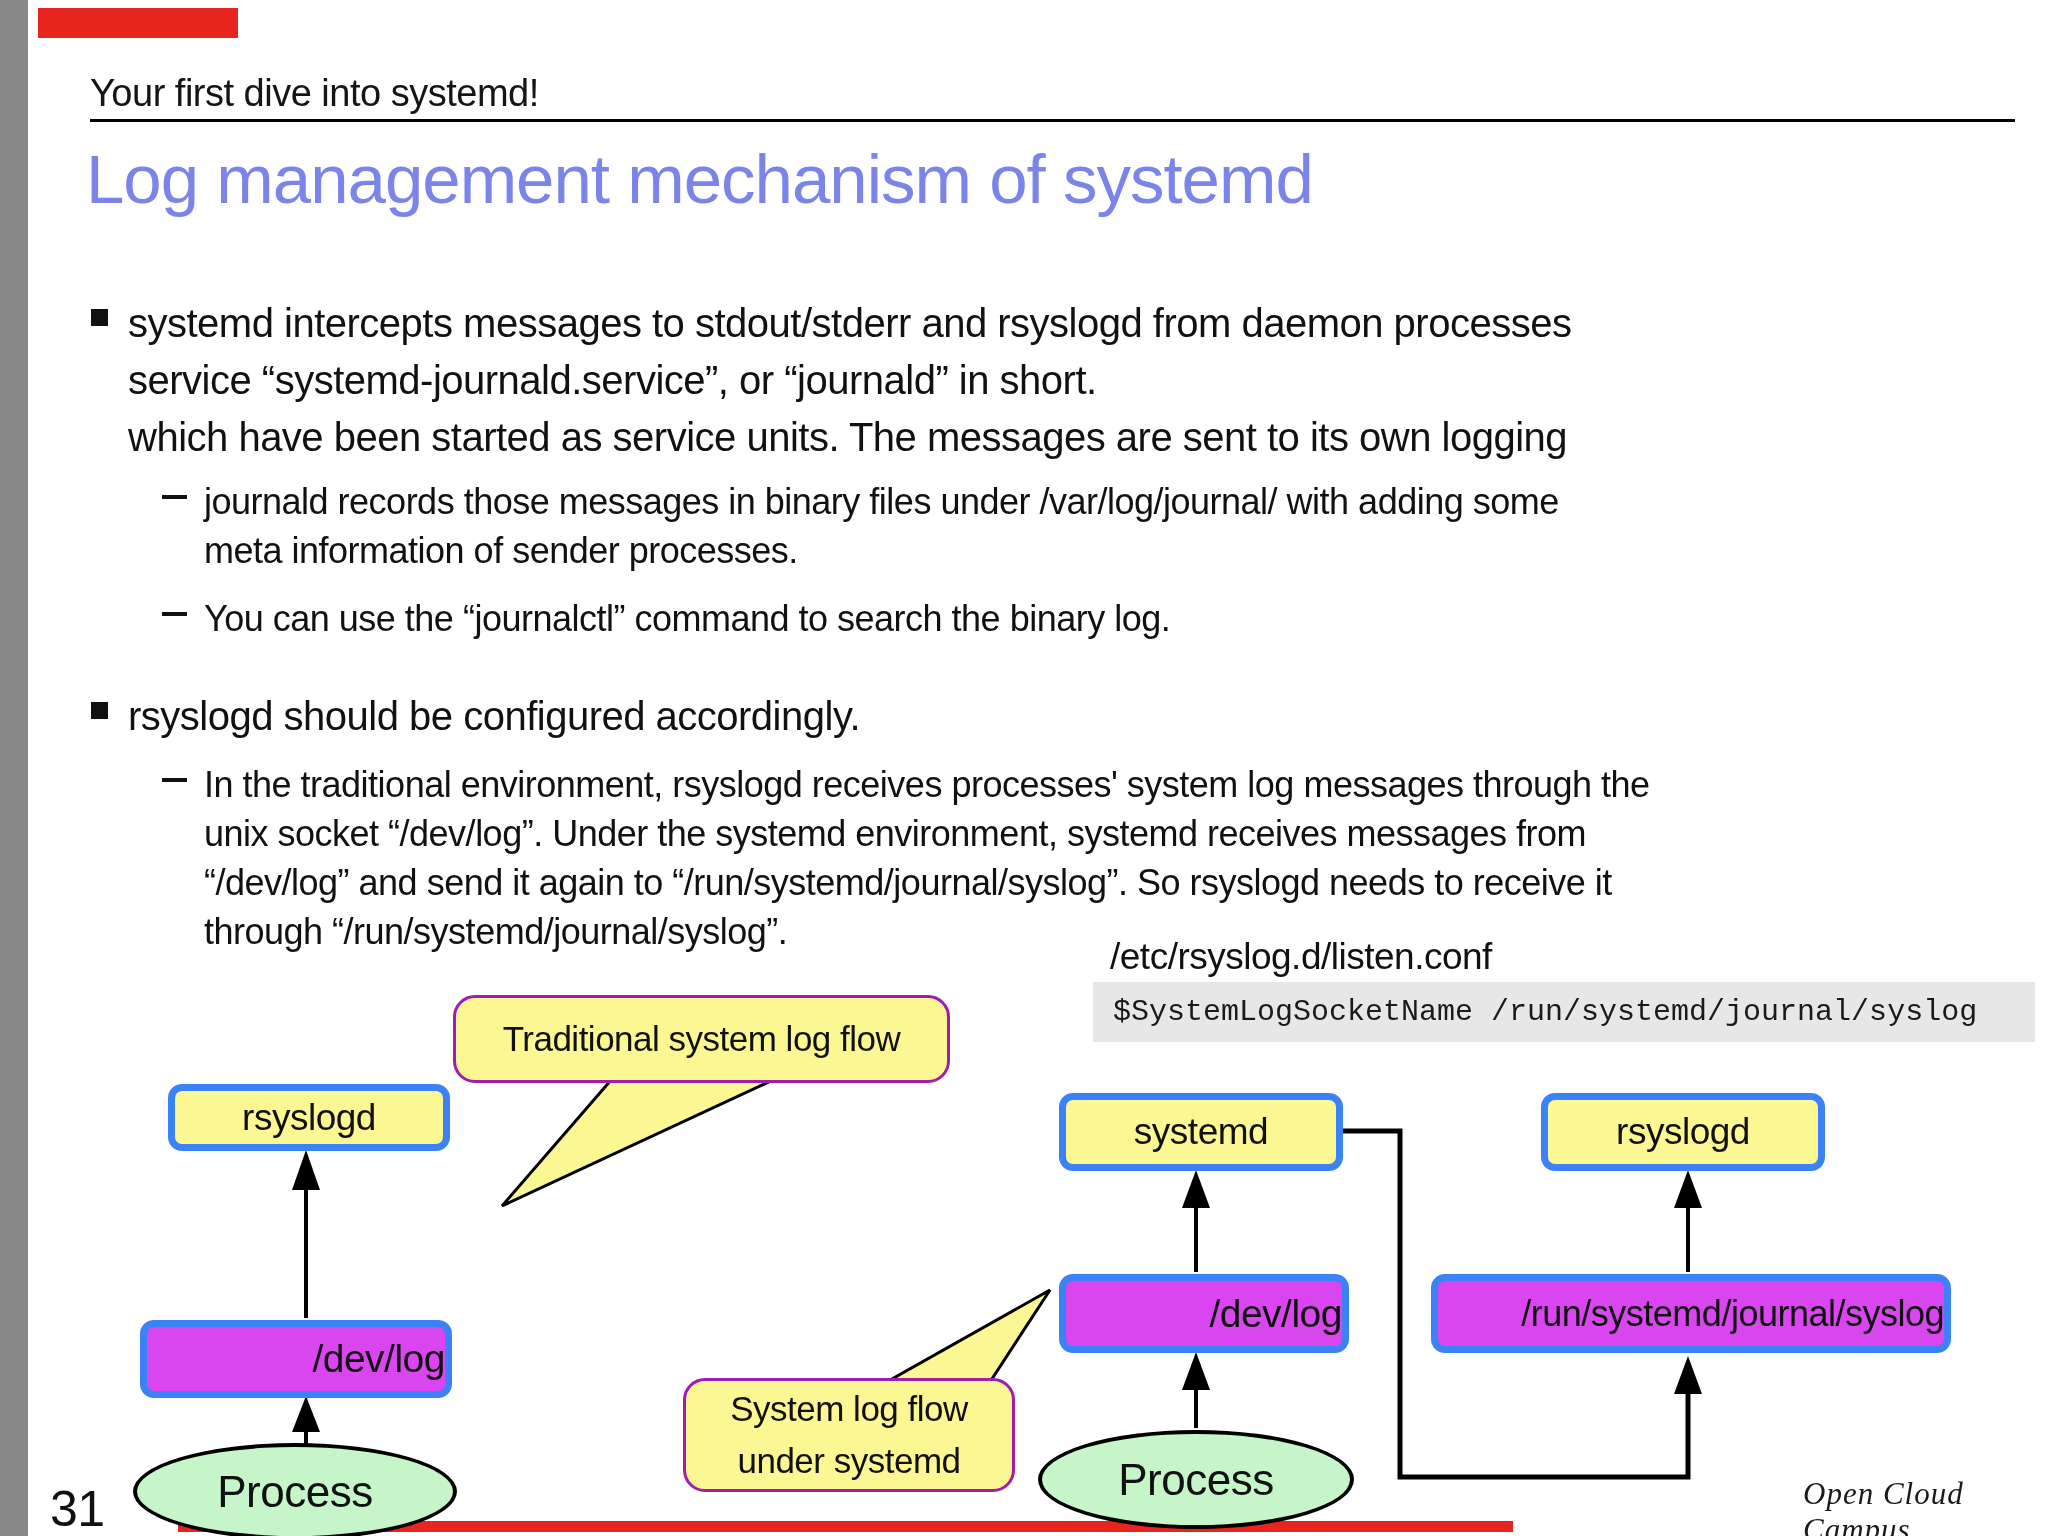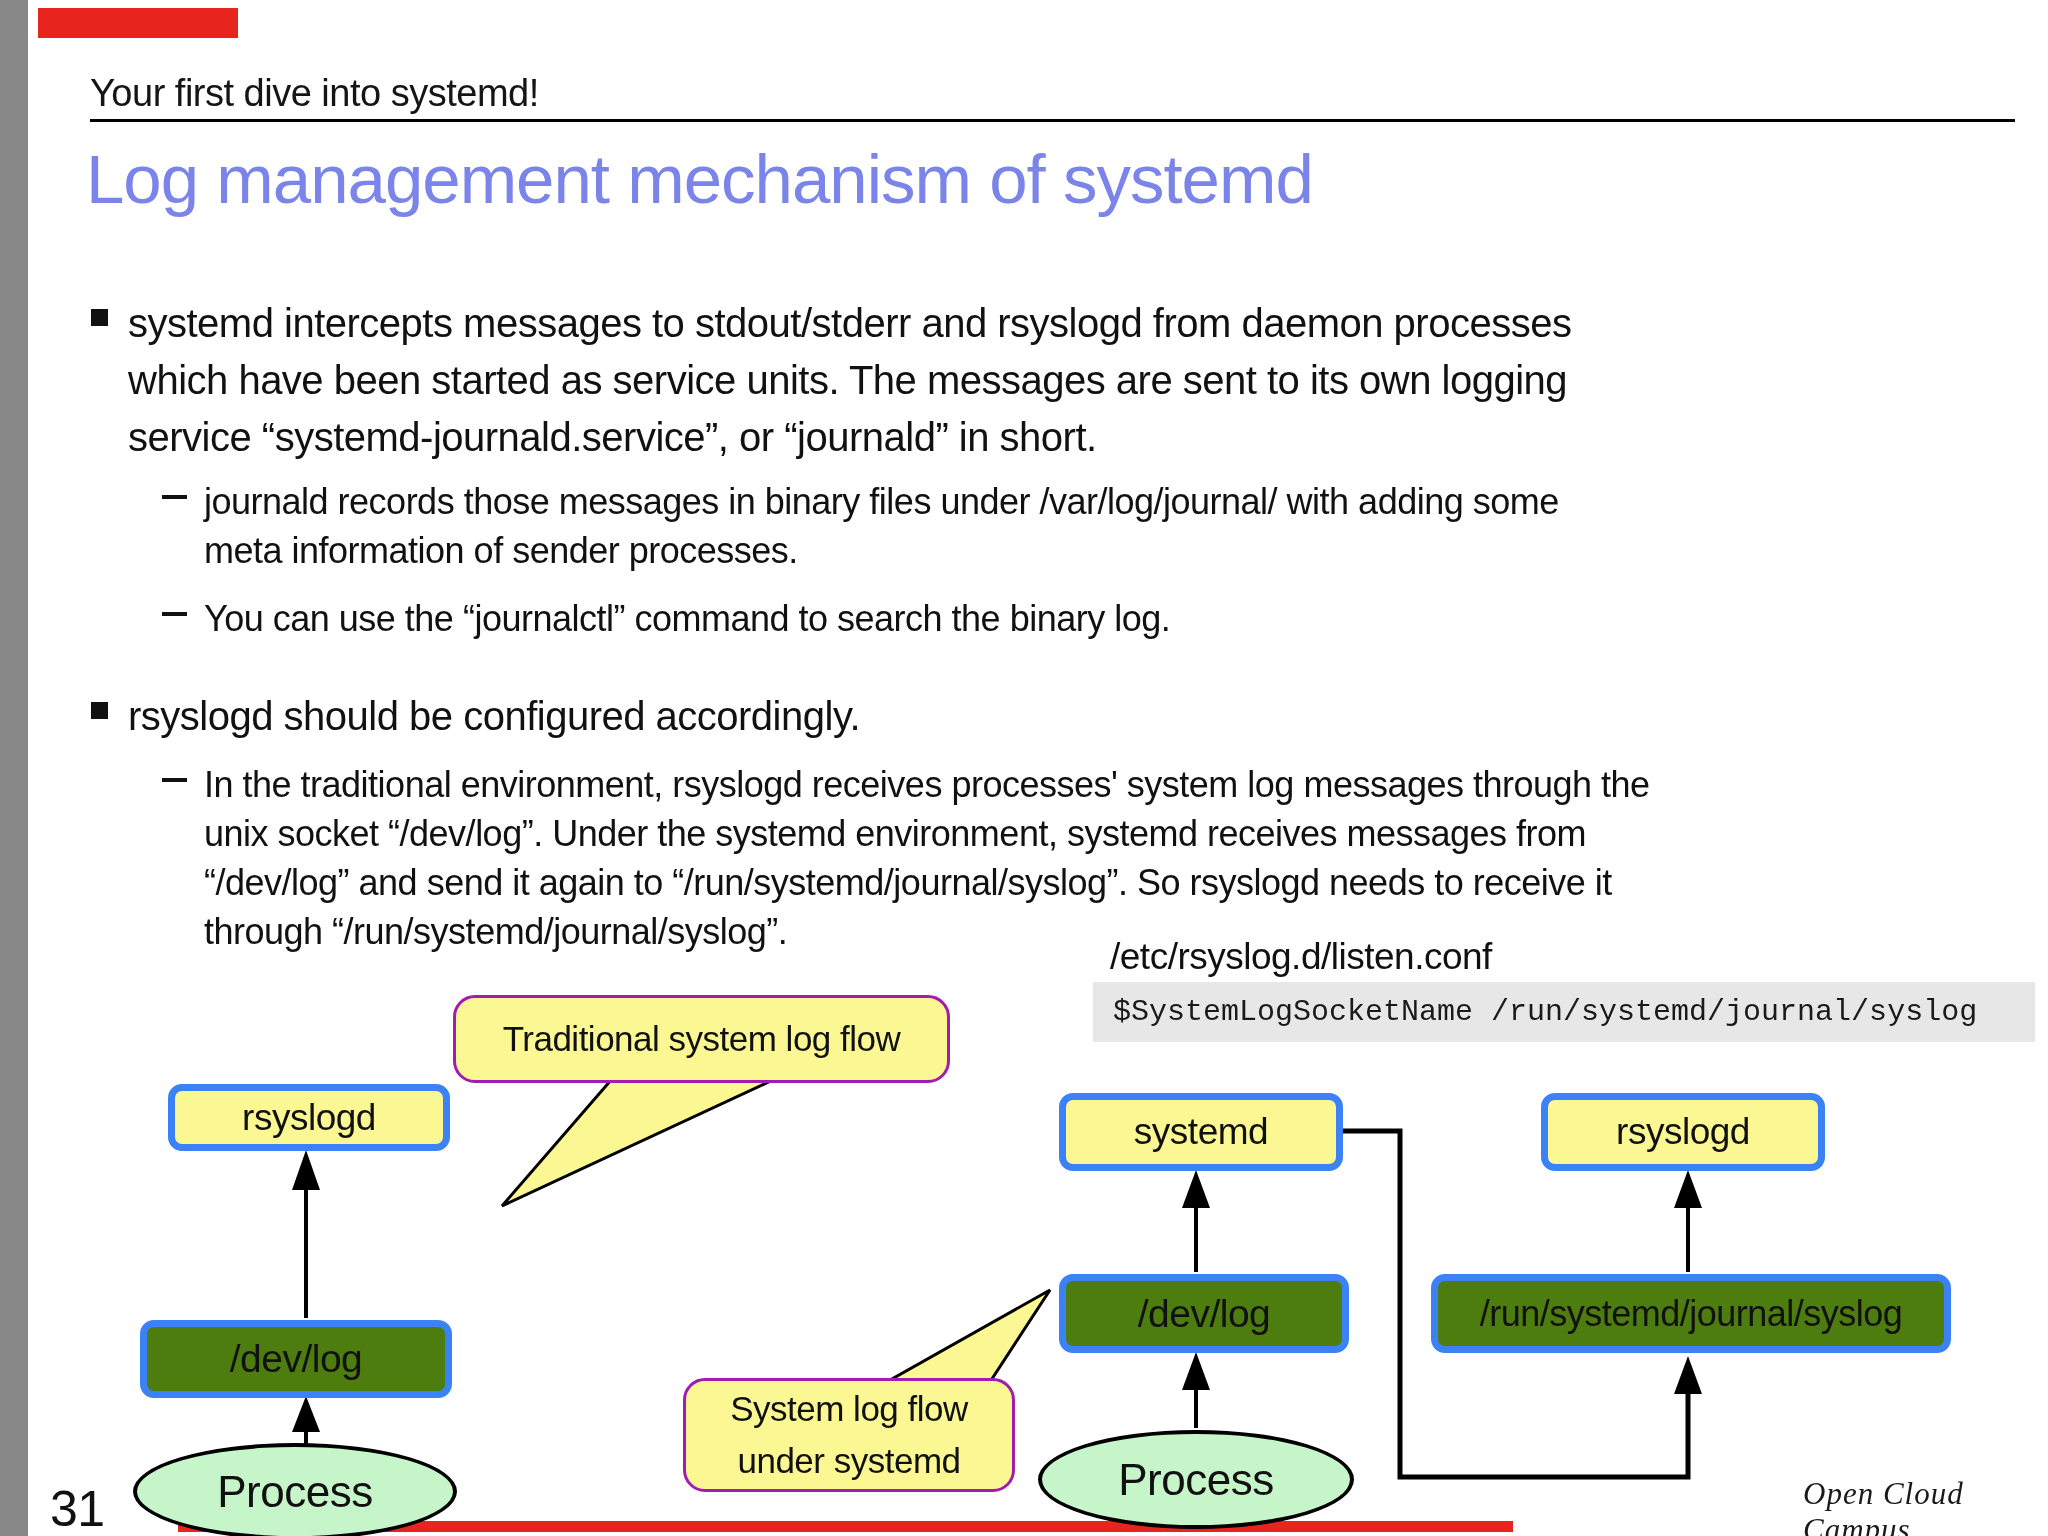--- a/index.html
+++ b/index.html
@@ -27,21 +27,21 @@
   .d3{position:absolute;left:134px;top:778px;width:25px;height:4px;background:#111;}
   
   .conf-label{position:absolute;left:1082px;top:936px;font-size:37px;}
   .code-box{position:absolute;left:1065px;top:982px;width:942px;height:60px;background:#e7e7e7;
     display:flex;align-items:center;padding-left:20px;box-sizing:border-box;}
   .code-text{font-family:"Liberation Mono","DejaVu Sans Mono",monospace;font-size:30px;letter-spacing:0;color:#1a1a1a;}
   
   .node{position:absolute;display:flex;align-items:center;justify-content:center;
     border:7px solid #3b82f6;border-radius:14px;box-sizing:border-box;z-index:2;font-size:37px;}
   .ybox{background:#fbf894;}
-  .bbox{background:#4d7c0f;}
+  .bbox{background:#d946ef;justify-content:flex-end;}
   .ellipse{position:absolute;display:flex;align-items:center;justify-content:center;
     border:4px solid #000;border-radius:50%;background:#c6f5c9;box-sizing:border-box;z-index:2;font-size:44px;}
   .callout{position:absolute;display:flex;flex-direction:column;align-items:center;justify-content:center;
     border:3px solid #a21caf;border-radius:22px;background:#fbf894;box-sizing:border-box;z-index:2;font-size:35px;line-height:44px;}
   .overlay{position:absolute;left:0;top:0;z-index:1;}
   
   .page-num{position:absolute;left:22px;top:1480px;font-size:50px;}
   .brand{position:absolute;left:1775px;top:1476px;font-family:"Liberation Serif","DejaVu Serif",serif;
     font-style:italic;font-size:31px;letter-spacing:1px;color:#1a1a1a;}
   .bottom-accent{position:absolute;left:150px;top:1521px;width:1335px;height:11px;background:#e8241e;}
@@ -53,22 +53,22 @@
 
   <div class="top-accent"></div>
 
   <div class="header-text">Your first dive into systemd!</div>
   <div class="header-rule"></div>
   <div class="slide-title">Log management mechanism of systemd</div>
 
   <div class="sq1"></div>
   <div class="b1">
     <div class="line">systemd intercepts messages to stdout/stderr and rsyslogd from daemon processes</div>
+    <div class="line">service “systemd-journald.service”, or “journald” in short.</div>
     <div class="line">which have been started as service units. The messages are sent to its own logging</div>
-    <div class="line">service “systemd-journald.service”, or “journald” in short.</div>
   </div>
 
   <div class="d1"></div>
   <div class="s1">
     <div class="line">journald records those messages in binary files under /var/log/journal/ with adding some</div>
     <div class="line">meta information of sender processes.</div>
   </div>
 
   <div class="d2"></div>
   <div class="s2">

